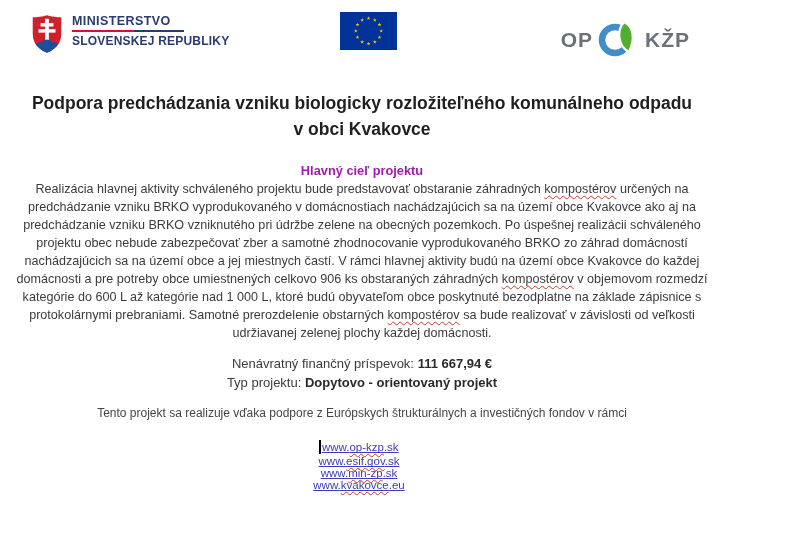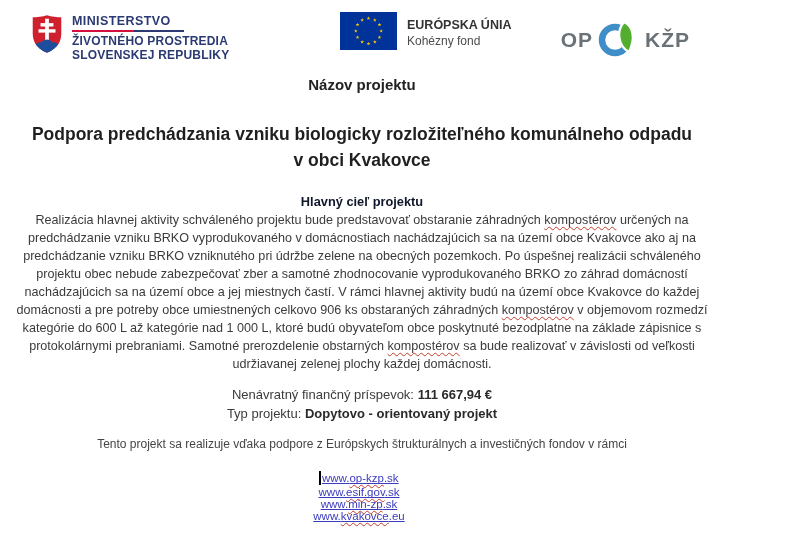--- a/index.html
+++ b/index.html
@@ -28,21 +28,21 @@
   .eu-l2 { font-size:12px; color:#4c4c4c; margin-top:2px; }
 
   .opkzp { margin-left:auto; display:flex; align-items:center; padding-top:8px; }
   .opkzp-txt { font-size:21px; font-weight:bold; color:#6b7277; letter-spacing:1px; }
   .opkzp-mark { width:42px; height:40px; margin:0 5px; }
 
   
   .center { text-align:center; }
   .section-title { margin-top:14px; font-size:15px; font-weight:bold; color:#222; }
   .project-title { margin-top:28px; font-size:17.5px; font-weight:bold; color:#1f1f1f; line-height:26px; }
-  .goal-heading { margin-top:21px; font-size:12.8px; font-weight:bold; color:#0f172a; }
+  .goal-heading { margin-top:21px; font-size:12.8px; font-weight:bold; color:#a21caf; }
   .goal-paragraph { margin-top:2px; padding:0 6px; font-size:12.6px; line-height:18px; color:#3b3b3b; }
   .grant-block { margin-top:12px; font-size:13px; line-height:19px; color:#3b3b3b; }
   .grant-block b { color:#2a2a2a; }
   .organs { margin-top:13px; font-size:11px; line-height:14px; color:#3b3b3b; }
   .support { margin-top:13px; font-size:12px; line-height:16px; color:#454545; }
 
   .sq {
     text-decoration-line:underline;
     text-decoration-style:wavy;
     text-decoration-color:#c43c2c;
@@ -80,21 +80,20 @@
           <rect x="25" y="45" width="50" height="10" fill="#fff"></rect>
           <circle cx="30" cy="99" r="16" fill="#1d4e9e"></circle>
           <circle cx="70" cy="99" r="16" fill="#1d4e9e"></circle>
           <circle cx="50" cy="93" r="18" fill="#1d4e9e"></circle>
           <rect x="8" y="99" width="84" height="20" fill="#1d4e9e"></rect>
         </g>
       </svg>
       <div class="ministry-text">
         <div class="ministry-l1">MINISTERSTVO</div>
         <div class="ministry-rule"></div>
-        <div class="ministry-l2">ŽIVOTNÉHO PROSTREDIA</div>
         <div class="ministry-l3">SLOVENSKEJ REPUBLIKY</div>
       </div>
     </div>
 
     <div class="eu">
       <svg class="eu-flag" viewBox="0 0 60 40">
         <rect width="60" height="40" fill="#003399"></rect>
         <defs>
           <polygon id="star" fill="#ffcc00" points="0,-1 0.225,-0.309 0.951,-0.309 0.363,0.118 0.588,0.809 0,0.382 -0.588,0.809 -0.363,0.118 -0.951,-0.309 -0.225,-0.309"></polygon>
         </defs>
@@ -104,37 +103,32 @@
         <use href="#star" transform="translate(43.33 20) scale(2.1)"></use>
         <use href="#star" transform="translate(41.55 26.67) scale(2.1)"></use>
         <use href="#star" transform="translate(36.67 31.55) scale(2.1)"></use>
         <use href="#star" transform="translate(30 33.33) scale(2.1)"></use>
         <use href="#star" transform="translate(23.33 31.55) scale(2.1)"></use>
         <use href="#star" transform="translate(18.45 26.67) scale(2.1)"></use>
         <use href="#star" transform="translate(16.67 20) scale(2.1)"></use>
         <use href="#star" transform="translate(18.45 13.33) scale(2.1)"></use>
         <use href="#star" transform="translate(23.33 8.45) scale(2.1)"></use>
       </svg>
-      <div class="eu-text">
-        <div class="eu-l1">EURÓPSKA ÚNIA</div>
-        <div class="eu-l2">Kohézny fond</div>
-      </div>
     </div>
 
     <div class="opkzp">
       <span class="opkzp-txt">OP</span>
       <svg class="opkzp-mark" viewBox="0 0 42 40">
         <circle cx="17" cy="20" r="13" fill="none" stroke="#3f8ec7" stroke-width="6.5"></circle>
         <path d="M26 2 C35 6 38 18 31 32 C20 26 18 11 26 2 Z" fill="#53ae2f" stroke="#fff" stroke-width="2.4"></path>
       </svg>
       <span class="opkzp-txt">KŽP</span>
     </div>
   </div>
 
-  <div class="section-title center">Názov projektu</div>
 
   <div class="project-title center">
     <div>Podpora predchádzania vzniku biologicky rozložiteľného komunálneho odpadu</div>
     <div>v obci Kvakovce</div>
   </div>
 
   <div class="goal-heading center">Hlavný cieľ projektu</div>
   <div class="goal-paragraph center">Realizácia hlavnej aktivity schváleného projektu bude predstavovať obstaranie záhradných <span class="sq">kompostérov</span> určených na predchádzanie vzniku BRKO vyprodukovaného v domácnostiach nachádzajúcich sa na území obce Kvakovce ako aj na predchádzanie vzniku BRKO vzniknutého pri údržbe zelene na obecných pozemkoch. Po úspešnej realizácii schváleného projektu obec nebude zabezpečovať zber a samotné zhodnocovanie vyprodukovaného BRKO zo záhrad domácností nachádzajúcich sa na území obce a jej miestnych častí. V rámci hlavnej aktivity budú na území obce Kvakovce do každej domácnosti a pre potreby obce umiestnených celkovo 906 ks obstaraných záhradných <span class="sq">kompostérov</span> v objemovom rozmedzí kategórie do 600 L až kategórie nad 1 000 L, ktoré budú obyvateľom obce poskytnuté bezodplatne na základe zápisnice s protokolárnymi prebraniami. Samotné prerozdelenie obstarných <span class="sq">kompostérov</span> sa bude realizovať v závislosti od veľkosti udržiavanej zelenej plochy každej domácnosti.</div>
 
   <div class="grant-block center">

